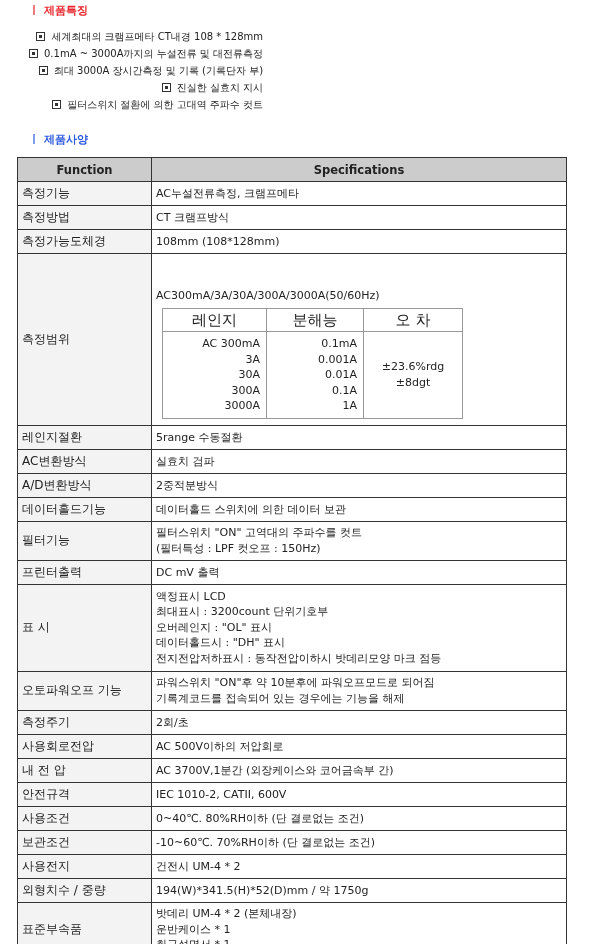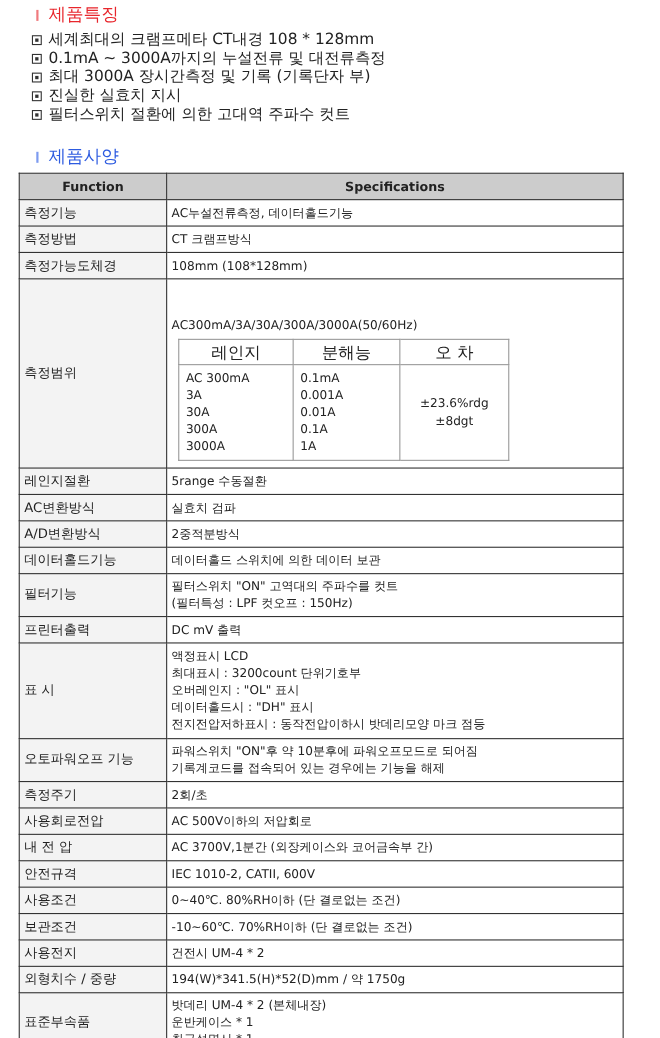--- a/index.html
+++ b/index.html
@@ -1,41 +1,41 @@
 <!DOCTYPE html>
 <html><head>
 <meta charset="utf-8">
 <style>
   html, body { margin:0; padding:0; background:#ffffff; }
   body { width:600px; height:944px; position:relative; overflow:hidden;
          font-family:"DejaVu Sans","Liberation Sans",sans-serif; font-size:11px; color:#333; }
-  .section-title { position:absolute; left:33px; font-weight:normal; font-size:16px; letter-spacing:0px; }
+  .section-title { position:absolute; left:33px; font-weight:bold; font-size:11px; letter-spacing:0px; }
   .section-title .bar { display:inline-block; width:2px; height:10px; margin-right:9px; vertical-align:-1px; }
   #title-features { top:3px; color:#e8262c; }
   #title-features .bar { background:#f07a7e; }
   #title-specs { top:132px; color:#2d5be0; }
   #title-specs .bar { background:#7d9bf0; }
 
   .features { position:absolute; left:29px; top:28px; margin:0; padding:0; list-style:none; }
-  .features li { height:17px; line-height:17px; font-size:14px; color:#222; white-space:nowrap; }
+  .features li { height:17px; line-height:17px; font-size:10px; color:#222; white-space:nowrap;text-align:right; }
   .features .bullet { display:inline-block; width:7px; height:7px; border:1px solid #333; margin-right:6px; vertical-align:-1px; position:relative; }
   .features .bullet::after { content:""; position:absolute; left:2px; top:2px; width:3px; height:3px; background:#333; }
 
   table.spec { position:absolute; left:17px; top:157px; width:550px; border-collapse:collapse; }
   table.spec td, table.spec th { border:1px solid #333; padding:0 4px; vertical-align:middle; font-size:11px; color:#222; text-align:left; }
   table.spec th { background:#cccccc; height:23px; font-weight:bold; font-size:11.5px; text-align:center; color:#222; }
   table.spec td.fn { background:#f3f3f3; width:125px; font-size:12px; }
   table.spec td.val { background:#ffffff; }
   table.spec tr.r1 td { height:23px; }
   .multiline div { line-height:15.5px; }
 
   .range-wrap { padding:2px 0 6px 0; }
   .range-title { line-height:17px; margin-bottom:4px;margin-top:31px; }
   table.inner { border-collapse:collapse; margin-left:6px; width:301px; }
-  table.inner td, table.inner th { border:1px solid #999; font-size:11px; color:#222; }
+  table.inner td, table.inner th { border:1px solid #999; font-size:11px; color:#222;text-align:right; }
   table.inner th { font-weight:normal; height:22px; text-align:center; background:#fff; font-size:15px; }
   table.inner td { vertical-align:top; padding:4px 6px; line-height:15.5px; }
   table.inner td.err { vertical-align:middle; text-align:center; padding:0 2px; }
 </style>
 </head>
 <body>
 
 <div class="section-title" id="title-features">
   <span class="bar"></span><span>제품특징</span>
 </div>
@@ -55,21 +55,21 @@
 <table class="spec">
   <thead>
     <tr>
       <th>Function</th>
       <th>Specifications</th>
     </tr>
   </thead>
   <tbody>
     <tr class="r1">
         <td class="fn">측정기능</td>
-        <td class="val">AC누설전류측정, 데이터홀드기능</td>
+        <td class="val">AC누설전류측정, 크램프메타</td>
       </tr>
     <tr class="r1">
         <td class="fn">측정방법</td>
         <td class="val">CT 크램프방식</td>
       </tr>
     <tr class="r1">
         <td class="fn">측정가능도체경</td>
         <td class="val">108mm (108*128mm)</td>
       </tr>
     <tr>

